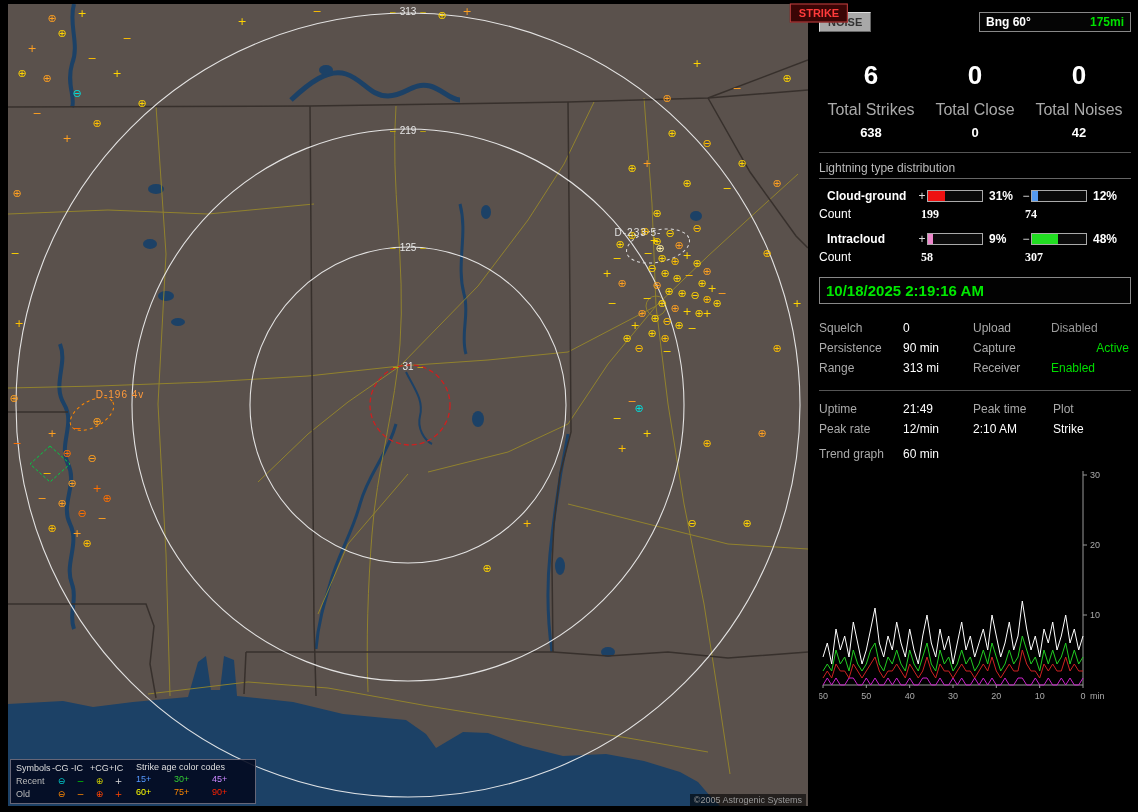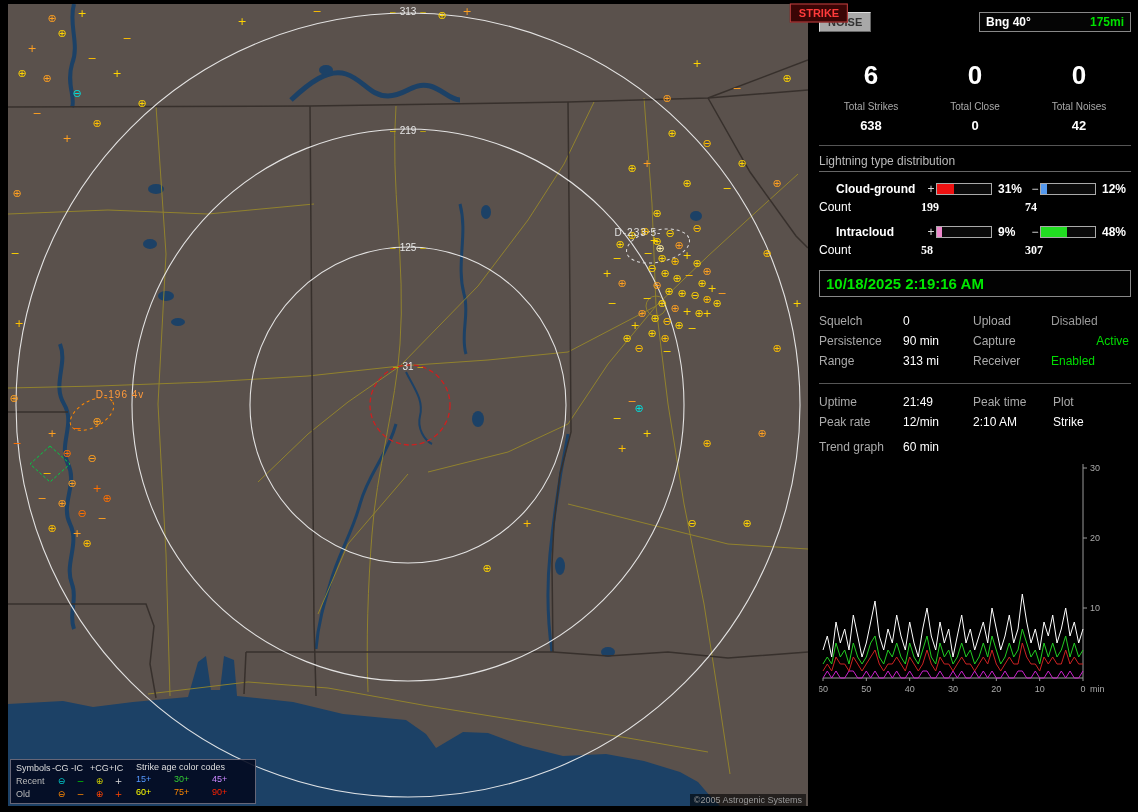--- a/index.html
+++ b/index.html
@@ -31,25 +31,25 @@
   .btn{font-family:"Liberation Sans",sans-serif;font-size:11px;font-weight:bold;padding:3px 8px;cursor:pointer;}
   .btn.strike{background:#3a0505;color:#ff3b3b;border:1px solid #c04040;margin-right:5px;}
   .btn.noise{background:#a8a8a8;color:#333;border:1px solid #666;border-top-color:#ddd;border-left-color:#ddd;}
   .bng-box{margin-left:auto;width:138px;display:flex;justify-content:space-between;align-items:center;
     background:#050505;border:1px solid #888;padding:2px 6px;font-weight:bold;font-size:12px;color:#fff;}
   .bng-box .green{color:#00e000;}
   .col3{display:grid;grid-template-columns:1fr 1fr 1fr;text-align:center;}
   .chip{display:inline-block;background:#a0a0a0;color:#111;font-size:11px;padding:2px 6px;border:1px solid #555;
         border-top-color:#d8d8d8;border-left-color:#d8d8d8;}
   .bigval{font-size:26px;font-weight:bold;color:#fff;margin:8px 0 10px 0;}
-  .tot-lab{color:#aaa;font-size:10px;}
+  .tot-lab{color:#aaa;font-size:16px;}
   .tot-val{color:#fff;font-weight:bold;font-size:13px;margin-top:6px;}
   .hr{border-top:1px solid #555;margin:12px 0 8px 0;}
   .dist-title{color:#bbb;padding-bottom:3px;border-bottom:1px solid #666;margin-bottom:10px;}
-  .drow{display:grid;grid-template-columns:90px 10px 58px 36px 10px 58px 36px;align-items:center;margin:4px 17px;}
+  .drow{display:grid;grid-template-columns:90px 10px 58px 36px 10px 58px 36px;align-items:center;margin:4px 8px;}
   .drow .dlab{color:#fff;font-weight:bold;}
   .drow .sign{color:#ddd;text-align:center;}
   .bar{width:54px;height:10px;border:1px solid #aaa;background:#0a0a0a;}
   .bar .fill{height:100%;}
   .pct{color:#fff;font-weight:bold;padding-left:4px;}
   .crow{display:grid;grid-template-columns:90px 104px 104px;margin:2px 0 10px 0;}
   .crow .clab{color:#fff;}
   .crow .cval{color:#fff;font-weight:bold;padding-left:12px;font-family:Liberation Serif, serif;}
   .datetime{border:1px solid #888;background:#020202;color:#00e800;font-weight:bold;font-size:15px;
     padding:4px 6px;margin:12px 0 14px 0;font-family:"Liberation Sans",sans-serif;}
@@ -295,21 +295,21 @@
       </div>
     </div>
     <div id="map-copyright">©2005 Astrogenic Systems</div>
   </div>
 
   <div id="panel">
     <div class="top-row">
       <button class="btn strike">STRIKE</button>
       <button class="btn noise">NOISE</button>
       <div class="bng-box">
-        <span>Bng 40°</span>
+        <span>Bng 60°</span>
         <span class="green">175mi</span>
       </div>
     </div>
 
     <div class="col3">
       <div class="bigval">6</div>
       <div class="bigval">0</div>
       <div class="bigval">0</div>
     </div>
     <div class="col3">

